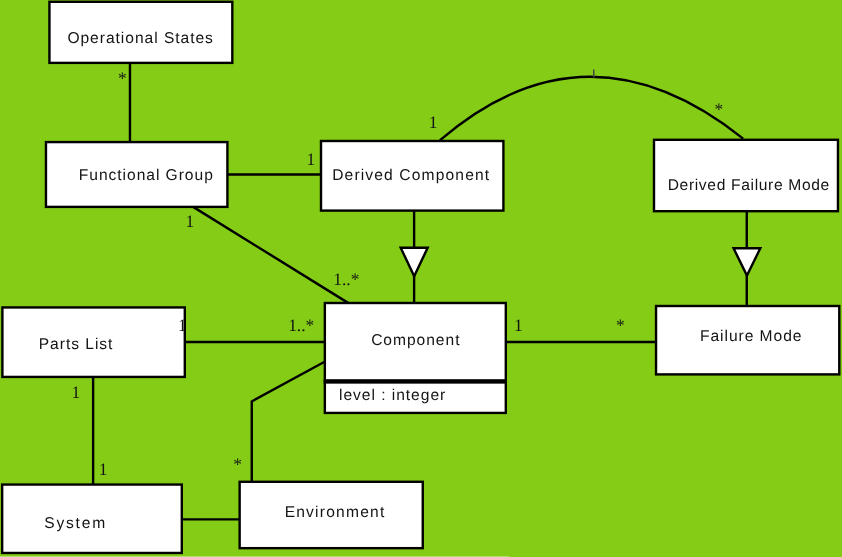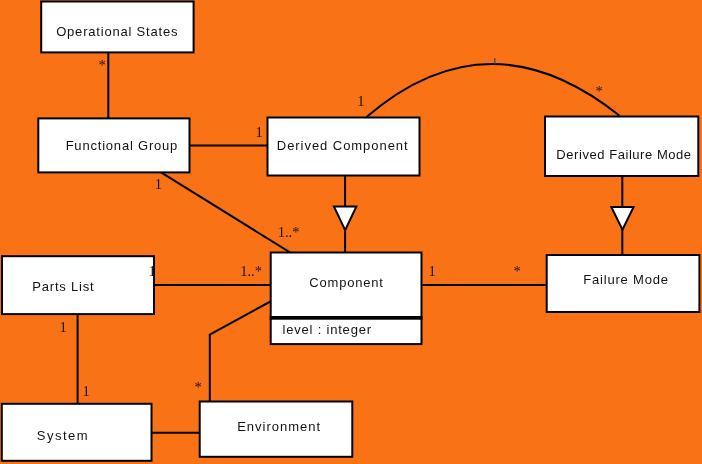--- a/index.html
+++ b/index.html
@@ -1,16 +1,16 @@
 <!DOCTYPE html>
 <html><head>
 <meta charset="utf-8">
 <style>
   html,body{margin:0;padding:0;background:#ffffff;}
-  #canvas{position:relative;width:702px;height:464px;background:#f97316;overflow:hidden;}
+  #canvas{position:relative;width:702px;height:464px;background:#84cc16;overflow:hidden;}
   svg{position:absolute;left:0;top:0;}
   text{fill:#141414;}
   .bt{font-family:"Liberation Sans",sans-serif;font-size:13px;letter-spacing:0.8px;}
   .ml{font-family:"Liberation Serif",serif;font-size:14.5px;}
 </style>
 </head>
 <body>
 <div id="canvas">
 <svg width="702" height="464" viewBox="0 0 702 464">
 

